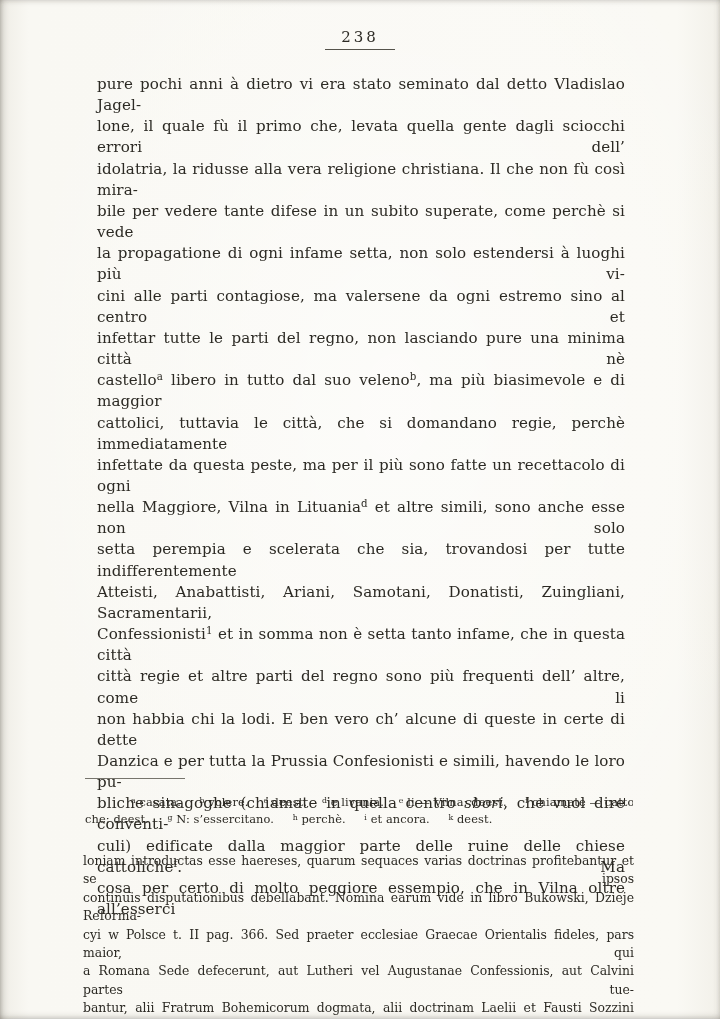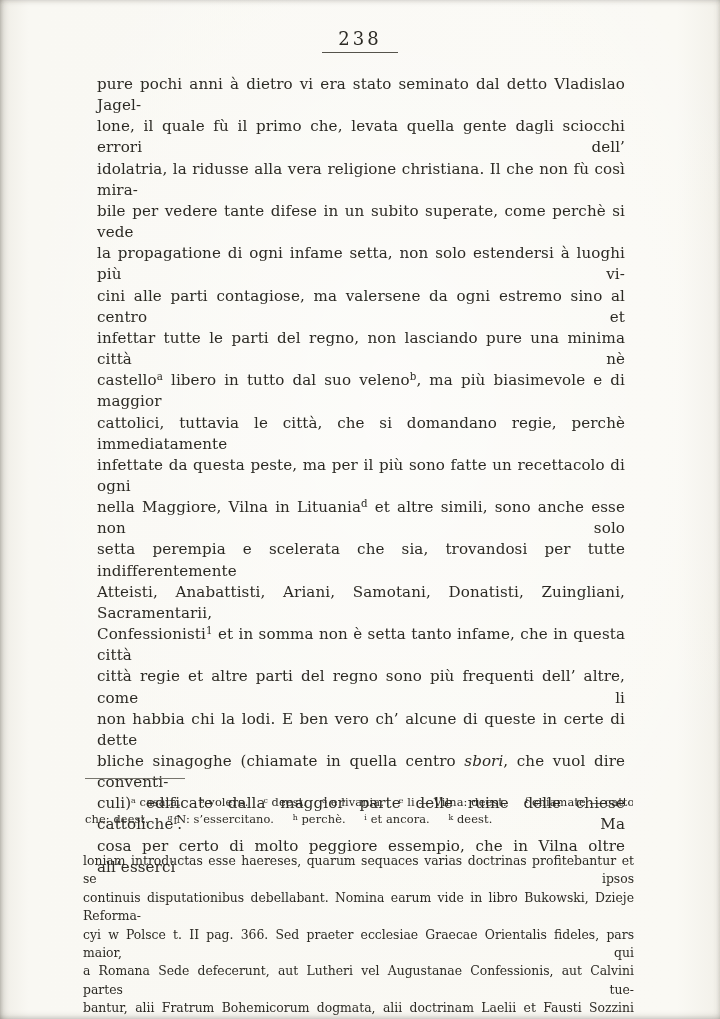--- a/index.html
+++ b/index.html
@@ -16,21 +16,21 @@
                 inset 0 -5px 10px -6px rgba(60,55,45,0.35),
                 inset 0 4px 8px -6px rgba(60,55,45,0.25);
     font-family: "DejaVu Serif", "Liberation Serif", serif;
     color: #2c2a24;
     overflow: hidden;
   }
   .pageno-wrap {
     position: absolute;
     top: 28px; left: 0; right: 0;
     text-align: center;
-    font-size: 18px;
+    font-size: 15px;
   }
   .pageno-wrap .num {
     display: inline-block;
     letter-spacing: 3px;
     padding: 0 16px 3px 16px;
     border-bottom: 1.4px solid #55534b;
   }
   .bodytext {
     position: absolute;
     left: 97px; top: 74px;
@@ -96,20 +96,21 @@
         <div class="tline"><span>infettar tutte le parti del regno, non lasciando pure una minima città nè</span></div>
         <div class="tline"><span>castello</span><sup>a</sup><span> libero in tutto dal suo veleno</span><sup>b</sup><span>, ma più biasimevole e di maggior</span></div>
         <div class="tline"><span>cattolici, tuttavia le città, che si domandano regie, perchè immediatamente</span></div>
         <div class="tline"><span>infettate da questa peste, ma per il più sono fatte un recettacolo di ogni</span></div>
         <div class="tline"><span>nella Maggiore, Vilna in Lituania</span><sup>d</sup><span> et altre simili, sono anche esse non solo</span></div>
         <div class="tline"><span>setta perempia e scelerata che sia, trovandosi per tutte indifferentemente</span></div>
         <div class="tline"><span>Atteisti, Anabattisti, Ariani, Samotani, Donatisti, Zuingliani, Sacramentarii,</span></div>
         <div class="tline"><span>Confessionisti</span><sup>1</sup><span> et in somma non è setta tanto infame, che in questa città</span></div>
         <div class="tline"><span>città regie et altre parti del regno sono più frequenti dell’ altre, come li</span></div>
         <div class="tline"><span>non habbia chi la lodi. E ben vero ch’ alcune di queste in certe di dette</span></div>
+        <div class="tline"><span>Danzica e per tutta la Prussia Confesionisti e simili, havendo le loro pu-</span></div>
         <div class="tline"><span>bliche sinagoghe (chiamate in quella centro </span><em>sbori</em><span>, che vuol dire conventi-</span></div>
         <div class="tline"><span>culi) edificate dalla maggior parte delle ruine delle chiese cattoliche</span><sup>f</sup><span>. Ma</span></div>
         <div class="tline"><span>cosa per certo di molto peggiore essempio, che in Vilna oltre all’esserci</span></div>
       </div>
 
   </div>
 
   <div class="fnrule"></div>
 
   <div class="variants">

